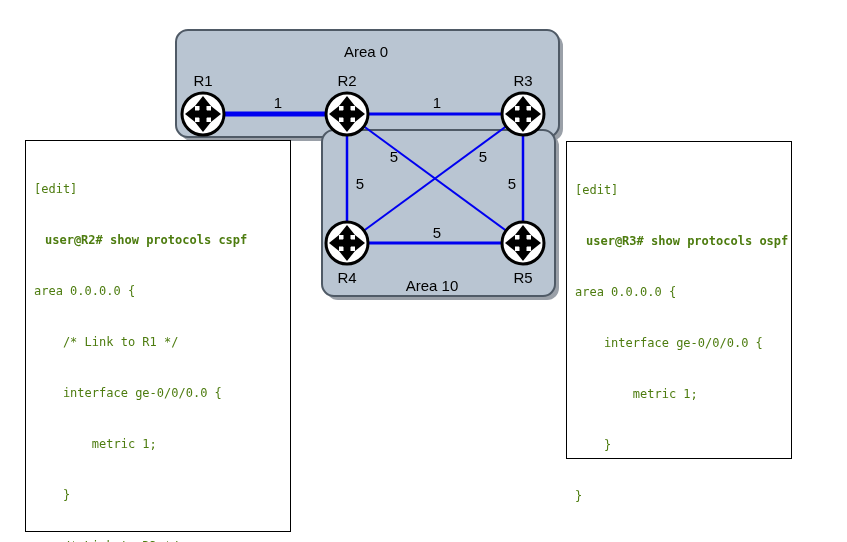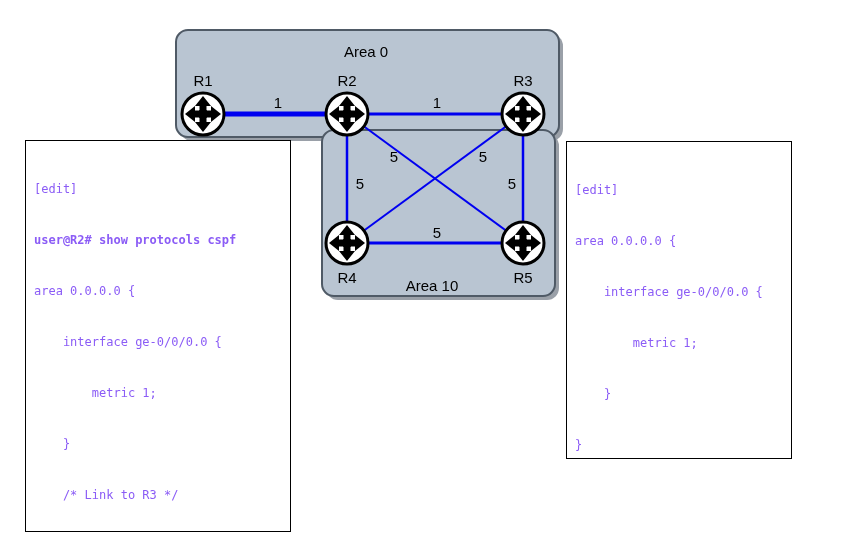--- a/index.html
+++ b/index.html
@@ -14,26 +14,26 @@
   .diagram-svg { position: absolute; left: 0; top: 0; }
   .terminal {
     position: absolute;
     background: #ffffff;
     border: 1px solid #000000;
     font-family: "DejaVu Sans Mono", monospace;
     font-size: 12px;
     line-height: 17px;
     padding: 6px 8px;
     white-space: pre;
-    color: #8b5cf6;
+    color: #4d7c0f;
     z-index: 2;
   }
   #term-left  { left: 25px;  top: 140px; width: 266px; height: 392px; }
   #term-right { left: 566px; top: 141px; width: 226px; height: 318px; }
-  .terminal .cmd { font-weight: bold; }
+  .terminal .cmd { font-weight: bold; margin-left: 11px; }
   .cfg-line { white-space: pre; }
   svg text { font-family: "Liberation Sans", sans-serif; }
   .node-label  { font-size: 15px; }
   .area-label  { font-size: 15px; }
   .metric-label{ font-size: 15px; }
 </style>
 </head>
 <body>
 
 <svg class="diagram-svg" width="847" height="542" viewBox="0 0 847 542">
@@ -85,20 +85,21 @@
   <text x="512" y="189" text-anchor="middle" class="metric-label">5</text>
   <text x="394" y="162" text-anchor="middle" class="metric-label">5</text>
   <text x="483" y="162" text-anchor="middle" class="metric-label">5</text>
   <text x="437" y="238" text-anchor="middle" class="metric-label">5</text>
 </svg>
 
 <div class="terminal" id="term-left">
   <div class="cfg-line">[edit]</div>
   <div class="cfg-line cmd">user@R2# show protocols cspf</div>
   <div class="cfg-line">area 0.0.0.0 {</div>
+  <div class="cfg-line">    /* Link to R1 */</div>
   <div class="cfg-line">    interface ge-0/0/0.0 {</div>
   <div class="cfg-line">        metric 1;</div>
   <div class="cfg-line">    }</div>
   <div class="cfg-line">    /* Link to R3 */</div>
   
   
   
   
   
   
@@ -107,20 +108,21 @@
   
   
   
   
   
   
 </div>
 
 <div class="terminal" id="term-right">
   <div class="cfg-line">[edit]</div>
+  <div class="cfg-line cmd">user@R3# show protocols ospf</div>
   <div class="cfg-line">area 0.0.0.0 {</div>
   <div class="cfg-line">    interface ge-0/0/0.0 {</div>
   <div class="cfg-line">        metric 1;</div>
   <div class="cfg-line">    }</div>
   <div class="cfg-line">}</div>
   
   
   
   
   

